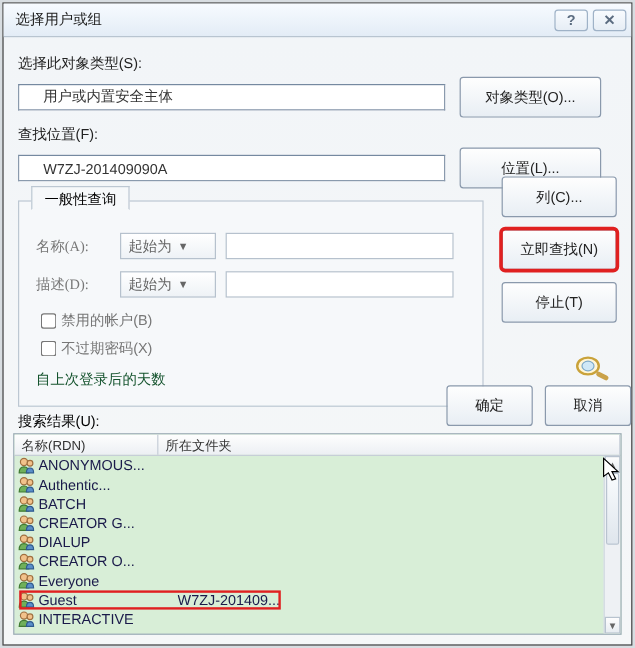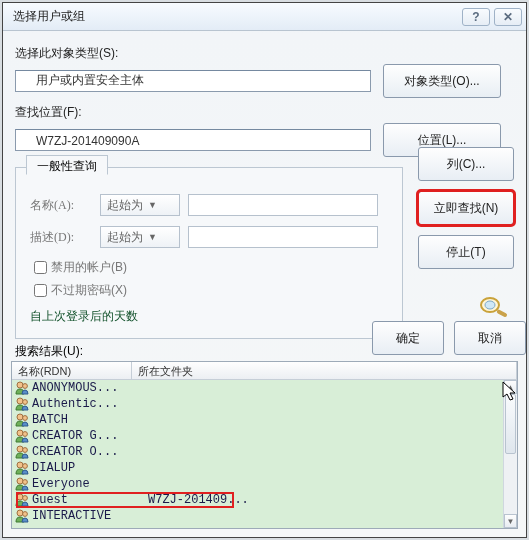--- a/index.html
+++ b/index.html
@@ -150,21 +150,21 @@
     border-right: 1px solid #c6ced7;
     padding: 2px 6px;
     font-size: 11px;
   }
   .list { position: absolute; top:18px; left:0; right:14px; bottom:0; }
   .rowitem {
     display: flex; align-items: center;
     height: 16px;
     padding: 0 2px;
     color: #1a1a4a;
-    font-family: Liberation Mono, monospace;
+    font-family: Liberation Sans, sans-serif;
     font-size: 12px;
   }
   .rowitem .icon {
     width: 16px; height: 14px; margin-right: 2px;
     display: inline-flex; align-items:center; justify-content:center;
   }
   .rowitem .c1 { width: 116px; overflow: hidden; white-space: nowrap; }
   .rowitem .c2 { flex:1; overflow: hidden; white-space: nowrap; }
   .scrollbar {
     position: absolute; top:18px; right:0; bottom:0; width:14px;
@@ -336,33 +336,33 @@
         </div>
         <div class="rowitem">
           <span class="icon">
             <svg width="14" height="14" viewBox="0 0 14 14">
     <circle cx="5" cy="4" r="3" fill="#f2c28b" stroke="#a07040"></circle>
     <path d="M1 13 Q1 8 5 8 Q9 8 9 13 Z" fill="#6fb05a" stroke="#3f7a32"></path>
     <circle cx="10" cy="5" r="2.4" fill="#f2c28b" stroke="#a07040"></circle>
     <path d="M7 13 Q7 9 10 9 Q13 9 13 13 Z" fill="#5a8fc9" stroke="#2f5a8f"></path>
   </svg>
           </span>
+    <span class="c1">DIALUP</span>
+    <span class="c2"></span>
+        </div>
+        <div class="rowitem">
+          <span class="icon">
+            <svg width="14" height="14" viewBox="0 0 14 14">
+    <circle cx="5" cy="4" r="3" fill="#f2c28b" stroke="#a07040"></circle>
+    <path d="M1 13 Q1 8 5 8 Q9 8 9 13 Z" fill="#6fb05a" stroke="#3f7a32"></path>
+    <circle cx="10" cy="5" r="2.4" fill="#f2c28b" stroke="#a07040"></circle>
+    <path d="M7 13 Q7 9 10 9 Q13 9 13 13 Z" fill="#5a8fc9" stroke="#2f5a8f"></path>
+  </svg>
+          </span>
     <span class="c1">CREATOR O...</span>
-    <span class="c2"></span>
-        </div>
-        <div class="rowitem">
-          <span class="icon">
-            <svg width="14" height="14" viewBox="0 0 14 14">
-    <circle cx="5" cy="4" r="3" fill="#f2c28b" stroke="#a07040"></circle>
-    <path d="M1 13 Q1 8 5 8 Q9 8 9 13 Z" fill="#6fb05a" stroke="#3f7a32"></path>
-    <circle cx="10" cy="5" r="2.4" fill="#f2c28b" stroke="#a07040"></circle>
-    <path d="M7 13 Q7 9 10 9 Q13 9 13 13 Z" fill="#5a8fc9" stroke="#2f5a8f"></path>
-  </svg>
-          </span>
-    <span class="c1">DIALUP</span>
     <span class="c2"></span>
         </div>
         <div class="rowitem">
           <span class="icon">
             <svg width="14" height="14" viewBox="0 0 14 14">
     <circle cx="5" cy="4" r="3" fill="#f2c28b" stroke="#a07040"></circle>
     <path d="M1 13 Q1 8 5 8 Q9 8 9 13 Z" fill="#6fb05a" stroke="#3f7a32"></path>
     <circle cx="10" cy="5" r="2.4" fill="#f2c28b" stroke="#a07040"></circle>
     <path d="M7 13 Q7 9 10 9 Q13 9 13 13 Z" fill="#5a8fc9" stroke="#2f5a8f"></path>
   </svg>

